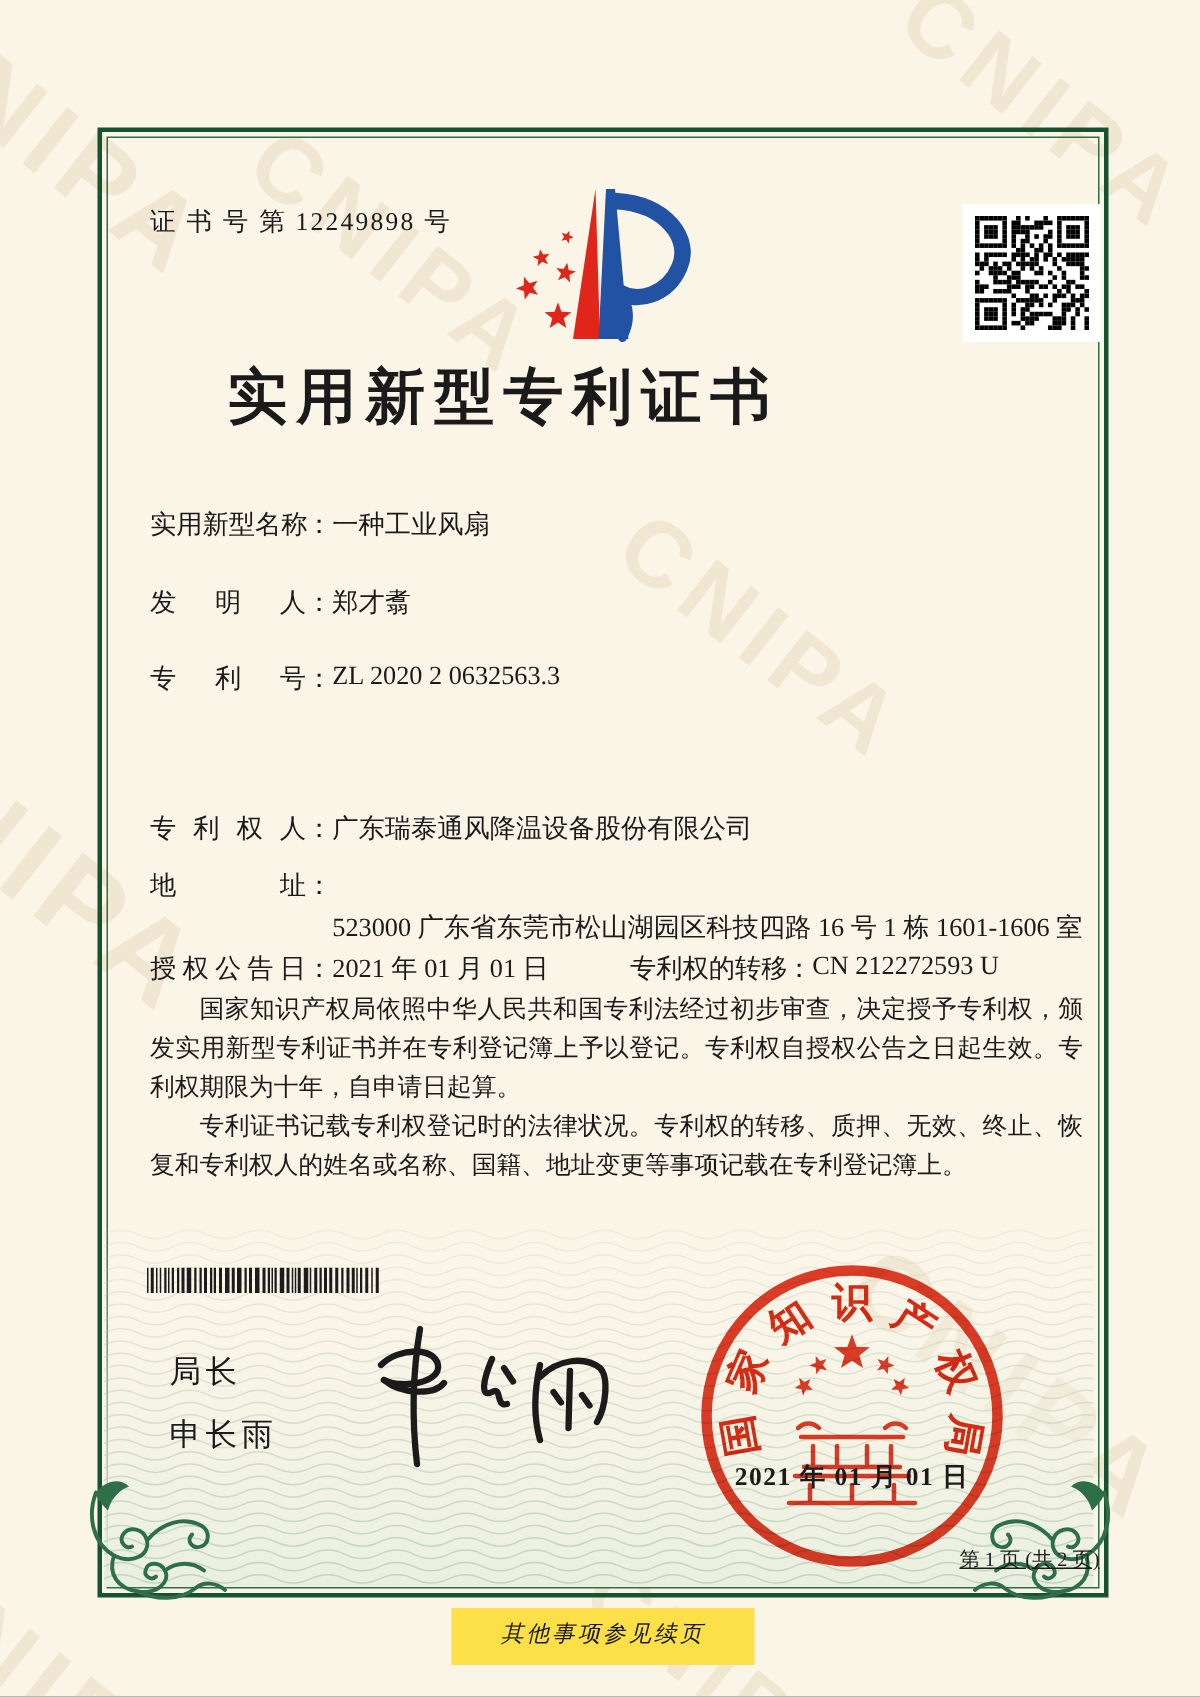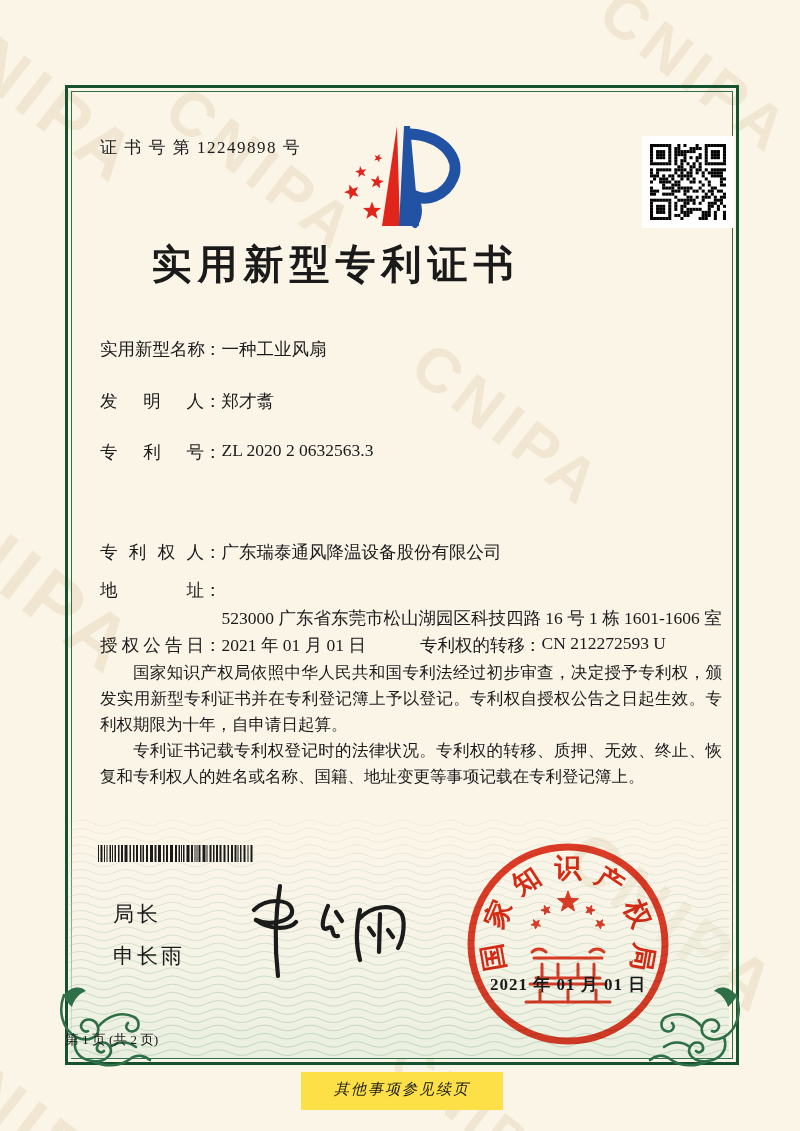--- a/index.html
+++ b/index.html
@@ -44,21 +44,21 @@
   #barcode{position:absolute;left:98px;top:845px;z-index:4;}
   #signer{position:absolute;left:113px;top:900px;z-index:4;
     font-family:"Liberation Sans","DejaVu Sans",sans-serif;font-size:21px;letter-spacing:3px;}
   #signer div{margin-bottom:14px;}
   #signature{position:absolute;left:232px;top:880px;z-index:4;}
   #seal{position:absolute;left:462px;top:840px;z-index:5;mix-blend-mode:multiply;}
   #seal-date{
     position:absolute;left:468px;top:973px;width:200px;text-align:center;
     font-size:17px;font-weight:bold;z-index:6;letter-spacing:1px;
   }
-  #page-info{position:absolute;left:65px;top:1031px;width:668px;text-align:left;font-size:13.5px;z-index:4;}
+  #page-info{position:absolute;left:65px;top:1031px;width:668px;text-align:right;font-size:13.5px;z-index:4;text-decoration:underline;}
   .ornament{position:absolute;z-index:4;}
   #note-patch{position:absolute;left:301px;top:1072px;width:202px;height:38px;background:#fde047;z-index:3;}
   #note{
     position:absolute;left:0;top:8px;width:202px;text-align:center;font-size:15px;
     letter-spacing:2px;font-style:italic;
   }
 </style>
 </head>
 <body>
 

